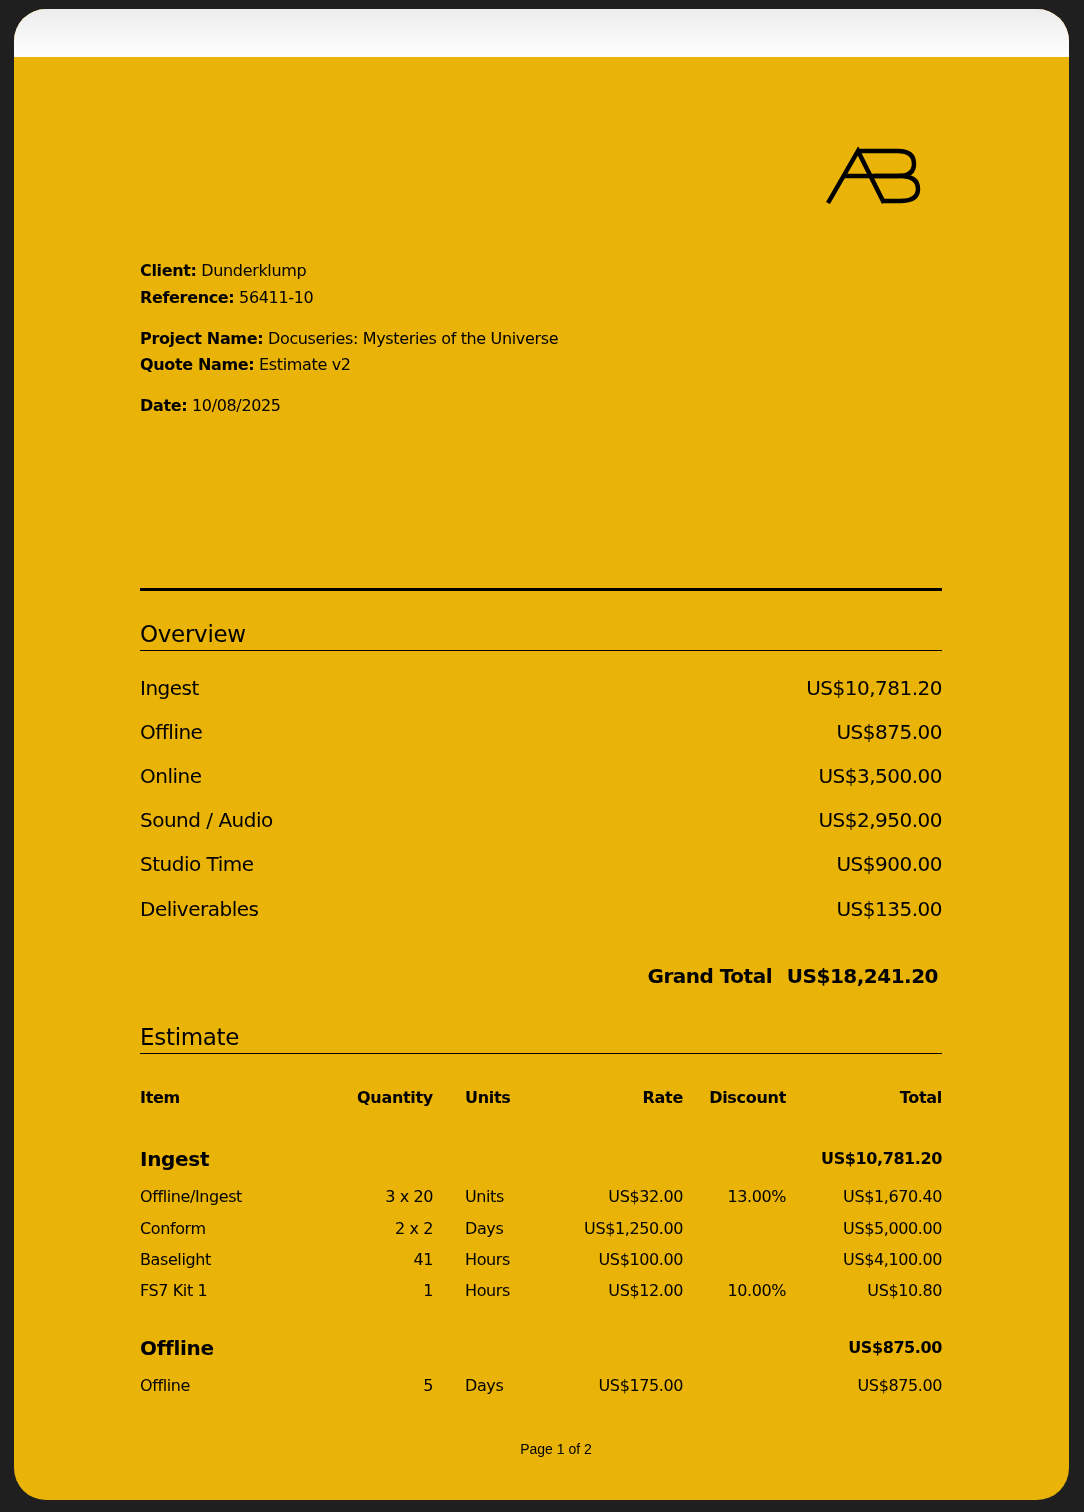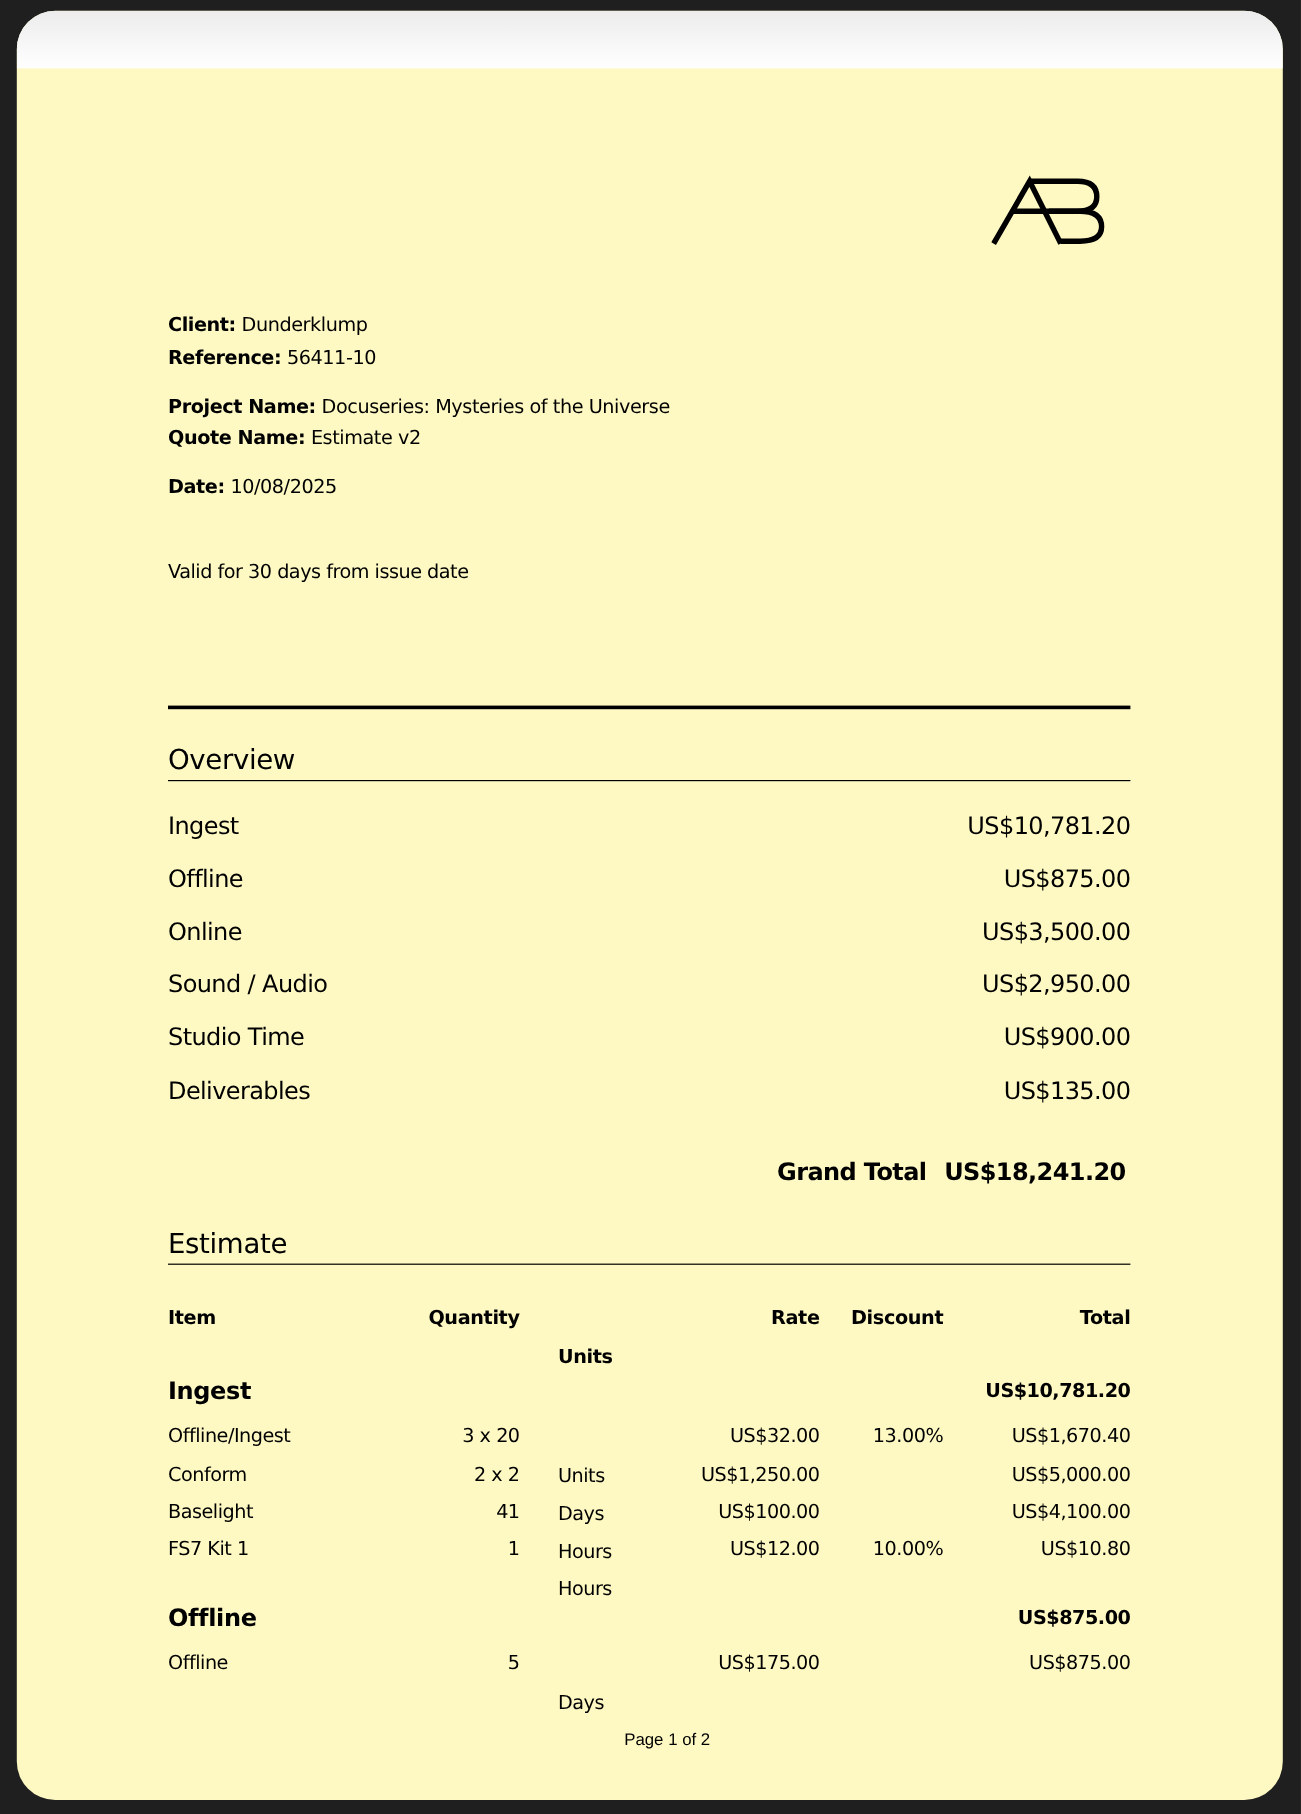--- a/index.html
+++ b/index.html
@@ -12,21 +12,21 @@
     body {
       font-family: "DejaVu Sans", sans-serif;
       color: #000;
     }
     .page {
       position: absolute;
       left: 14px;
       top: 9px;
       width: 1055px;
       height: 1491px;
-      background: #fef9c3;
+      background: #eab308;
       border-radius: 32px;
       overflow: hidden;
     }
     .page-shade {
       position: absolute;
       left: 0; top: 0; right: 0;
       height: 48px;
       background: linear-gradient(#ececec, #ffffff);
     }
     .logo {
@@ -107,21 +107,21 @@
       left: 0;
       width: 802px;
       height: 24px;
       font-size: 16px;
       line-height: 24px;
       letter-spacing: -0.4px;
     }
     .est span { position: absolute; white-space: nowrap; }
     .c-item { left: 0; text-align: center; }
     .c-qty { right: 509px; text-align: left; }
-    .c-units { left: 325px; margin-top: 33px; }
+    .c-units { left: 325px; }
     .c-rate { right: 259px; text-align: right; }
     .c-disc { right: 156px; text-align: right; }
     .c-total { right: 0; text-align: right; }
     .est.header { font-weight: bold; letter-spacing: -0.3px; }
     .est.group { font-weight: bold; }
     .est.group .c-item { font-size: 20px; letter-spacing: -0.3px; }
     .footer {
       position: absolute;
       left: 0;
       width: 1084px;
@@ -162,21 +162,20 @@
     <div class="meta" style="top:343px">
       <b>Quote Name:</b>
       <span>Estimate v2</span>
     </div>
     <div class="meta" style="top:384px">
       <b>Date:</b>
       <span>10/08/2025</span>
     </div>
 
     <div class="notes">
-      <div>Valid for 30 days from issue date</div>
     </div>
 
     <div class="rule-thick"></div>
 
     <div class="section-title" style="top:610px">Overview</div>
 
     <div class="ov-row" style="top:664px">
       <span>Ingest</span>
       <span>US$10,781.20</span>
     </div>

